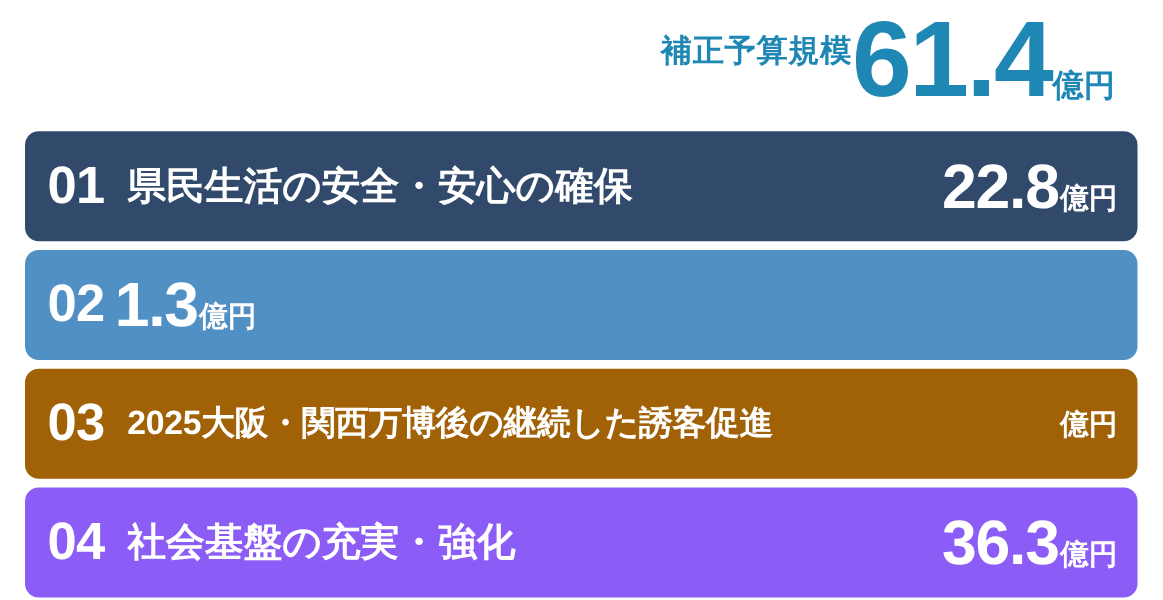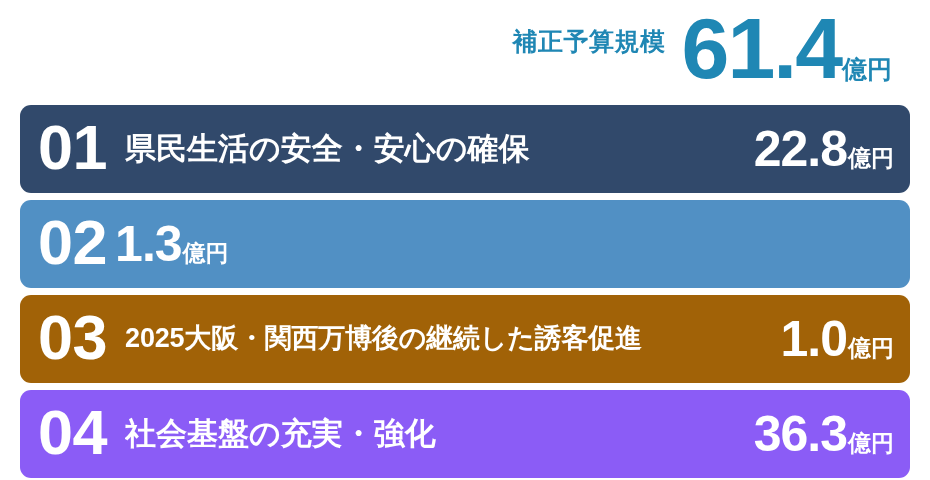--- a/index.html
+++ b/index.html
@@ -41,21 +41,20 @@
     color: #1f87b4;
     letter-spacing: 0.5px;
     line-height: 1;
     padding-bottom: 15px;
     white-space: nowrap;
   }
 
   .header-amount {
     display: flex;
     align-items: baseline;
-    margin-left: 16px;
     line-height: 1;
   }
 
   .header-number {
     font-size: 86px;
     font-weight: bold;
     color: #1f87b4;
     letter-spacing: -2px;
     line-height: 0.92;
   }
@@ -87,21 +86,21 @@
     box-sizing: border-box;
     padding: 0 16px 0 18px;
     overflow: hidden;
   }
 
   .row:last-child {
     margin-bottom: 0;
   }
 
   .row-rank {
-    font-size: 63px;
+    font-size: 42px;
     font-weight: bold;
     color: #ffffff;
     line-height: 1;
     letter-spacing: -0.5px;
     flex: 0 0 auto;
     padding-bottom: 3px;
   }
 
   .row-title {
     flex: 1 1 auto;
@@ -172,21 +171,20 @@
       <span class="row-amount">
         <span class="row-value">1.3</span>
         <span class="row-unit">億円</span>
       </span>
     </div>
 
     <div class="row" style="background: #a16207;">
       <span class="row-rank">03</span>
       <span class="row-title compact">2025大阪・関西万博後の継続した誘客促進</span>
       <span class="row-amount">
-        <span class="row-value">1.0</span>
         <span class="row-unit">億円</span>
       </span>
     </div>
 
     <div class="row" style="background: #8b5cf6;">
       <span class="row-rank">04</span>
       <span class="row-title">社会基盤の充実・強化</span>
       <span class="row-amount">
         <span class="row-value">36.3</span>
         <span class="row-unit">億円</span>

